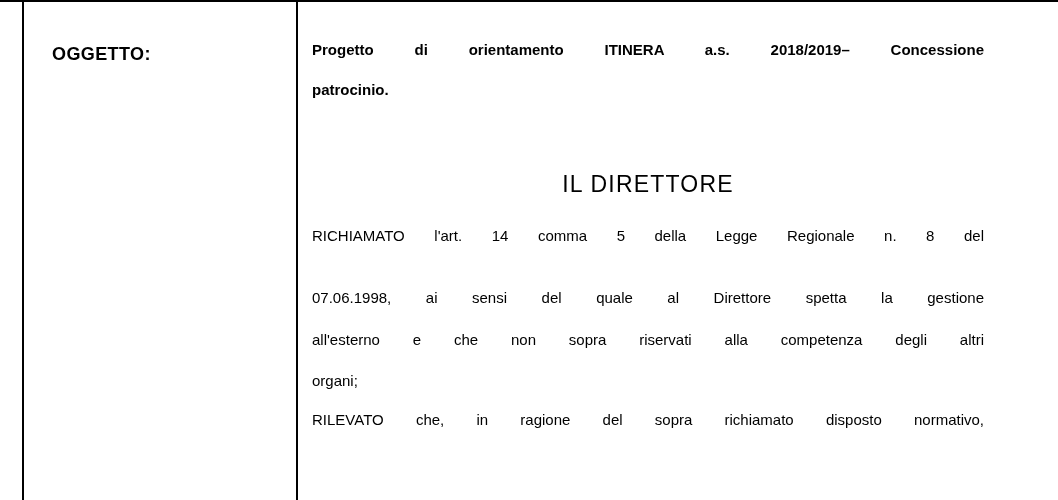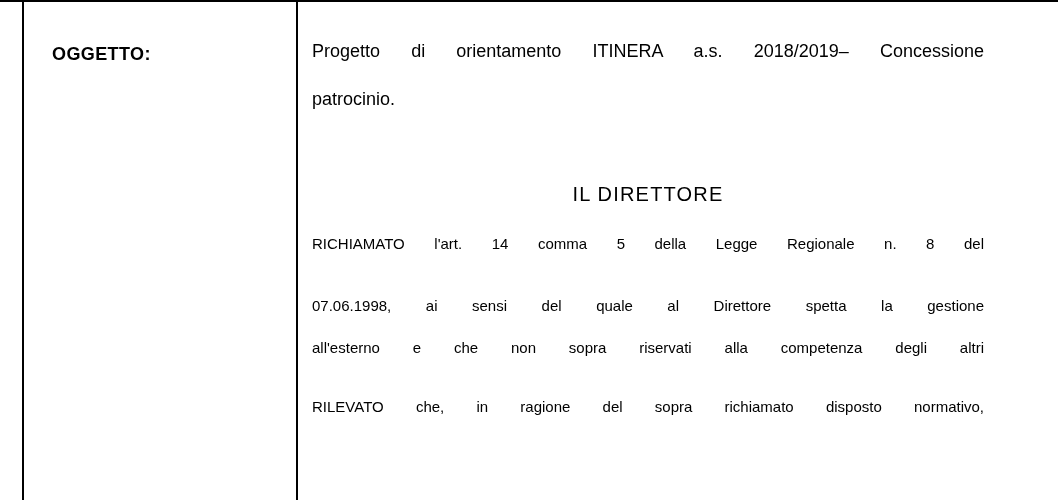--- a/index.html
+++ b/index.html
@@ -53,42 +53,42 @@
     font-weight: bold;
     letter-spacing: 0.4px;
   }
   .content {
     position: absolute;
     left: 312px;
     top: 40px;
     width: 672px;
   }
   .subject-text {
-    font-size: 18px;
-    font-weight: normal;
+    font-size: 15px;
+    font-weight: bold;
     line-height: 1.32;
     text-align: justify;
     text-justify: inter-word;
   }
   .subject-text .ln {
     display: block;
     text-align: justify;
   }
   .subject-text .ln:after {
     content: "";
     display: inline-block;
     width: 100%;
   }
   .subject-text .ln.last:after {
     content: none;
   }
   .heading {
     margin-top: 72px;
     text-align: center;
-    font-size: 20px;
+    font-size: 23px;
     letter-spacing: 1.2px;
   }
   .clause {
     margin-top: 28px;
     font-size: 15px;
     line-height: 1.38;
   }
   .clause .kw {
     font-size: 15px;
   }
@@ -141,20 +141,21 @@
       <span class="ln last">patrocinio.</span>
     </div>
 
     <div class="heading">IL DIRETTORE</div>
 
     <div class="clause">
       <span class="clause-first-line"><span class="kw">RICHIAMATO</span> <span>l'art. 14 comma 5 della Legge Regionale n. 8 del</span></span>
       <span class="indent body-lines">
         <span class="line">07.06.1998, ai sensi del quale al Direttore spetta la gestione</span>
         <span class="line">all'esterno e che non sopra riservati alla competenza degli altri</span>
+        <span class="line last">organi;</span>
       </span>
     </div>
 
     <div class="clause clause2">
       <span class="clause-first-line"><span class="kw">RILEVATO</span> <span>che, in ragione del sopra richiamato disposto normativo,</span></span>
 
     </div>
 
   </div>
 </div>

